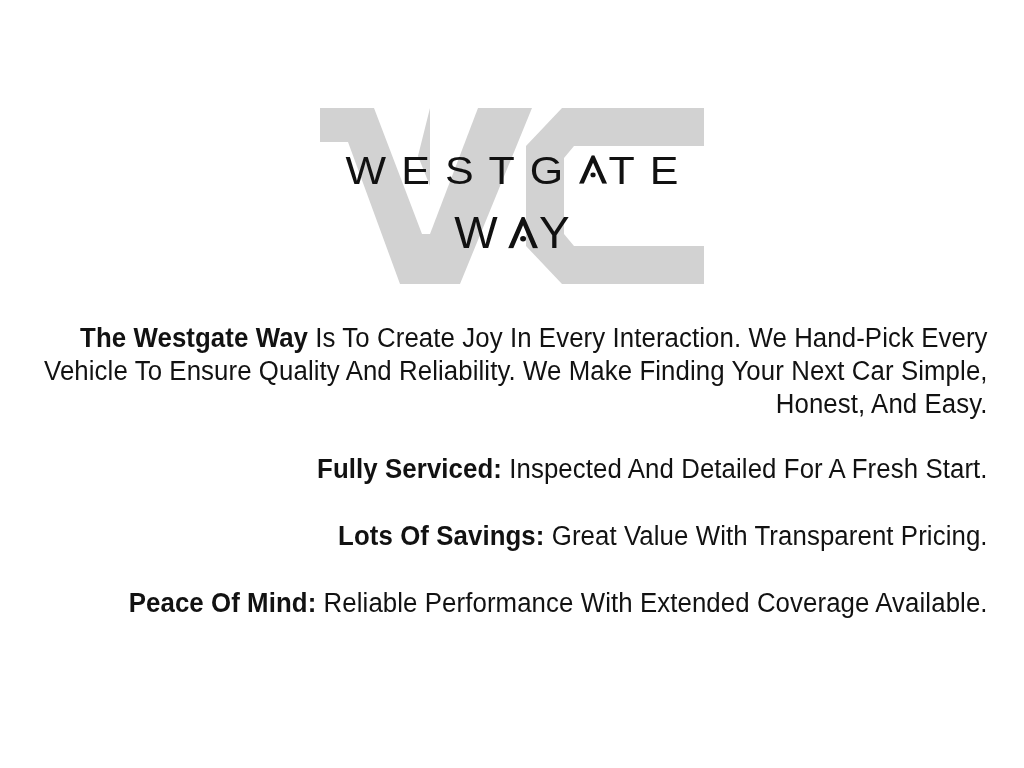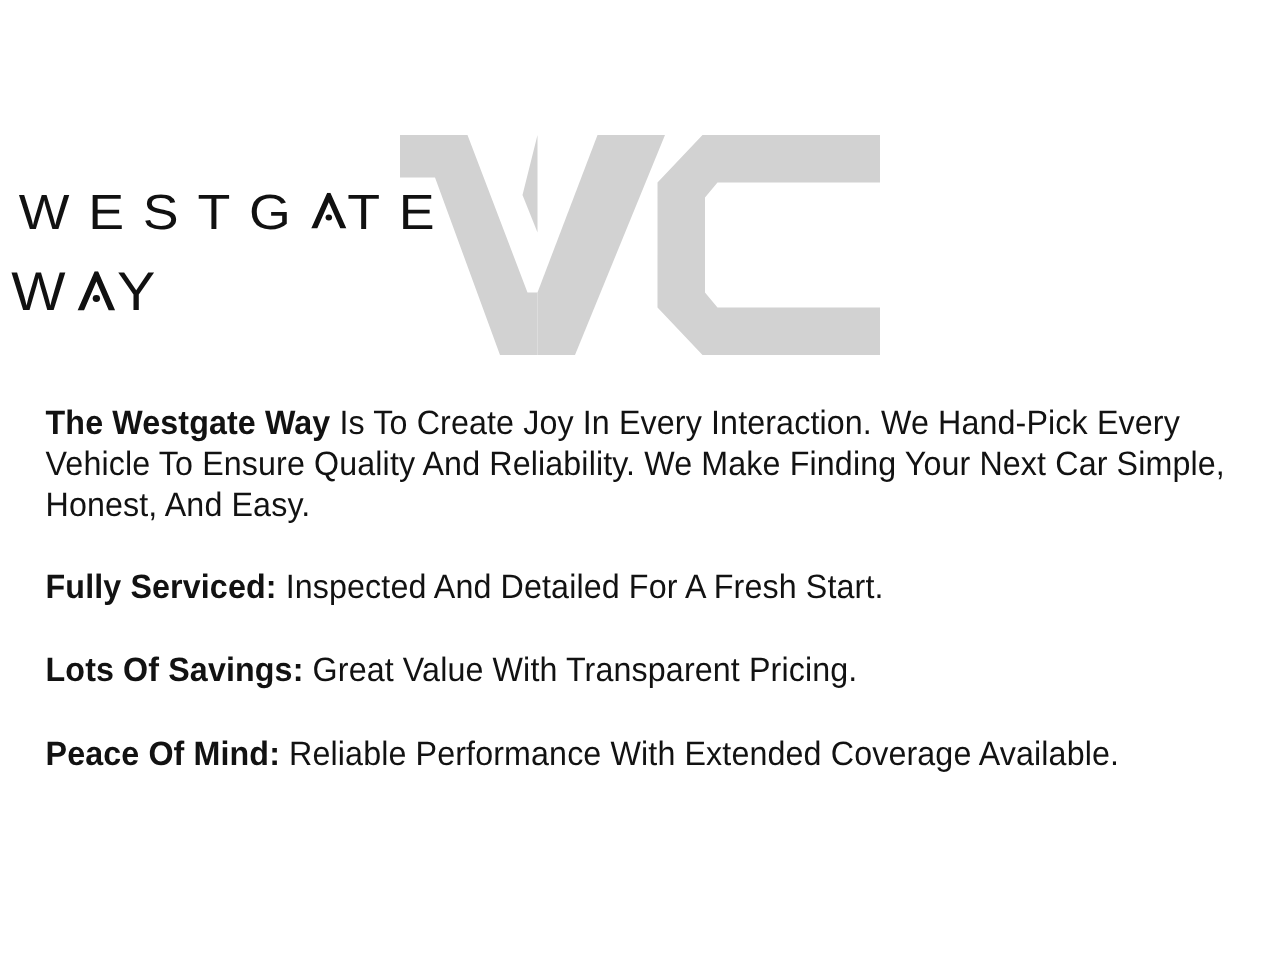--- a/index.html
+++ b/index.html
@@ -40,21 +40,21 @@
     height: 178px;
     pointer-events: none;
   }
   .watermark svg { display: block; width: 100%; height: 100%; }
 
   .wordmark-wrap {
     position: absolute;
     left: 0;
     top: 0;
     width: 1024px;
-    text-align: left;
+    text-align: center;
   }
 
   .wordmark-main {
     position: relative;
     display: block;
     font-family: "Liberation Sans", sans-serif;
     font-weight: 400;
     font-size: 43px;
     line-height: 1;
     letter-spacing: 15px;
@@ -101,21 +101,21 @@
     height: 100%;
     display: block;
   }
 
   
   .copy {
     position: absolute;
     left: 0;
     top: 322px;
     width: 1024px;
-    text-align: left;
+    text-align: right;
     color: #111111;
   }
 
   .para {
     margin: 0;
     padding: 0 14px;
     font-family: "Liberation Sans", sans-serif;
     font-size: 27px;
     line-height: 33px;
     font-weight: 400;

